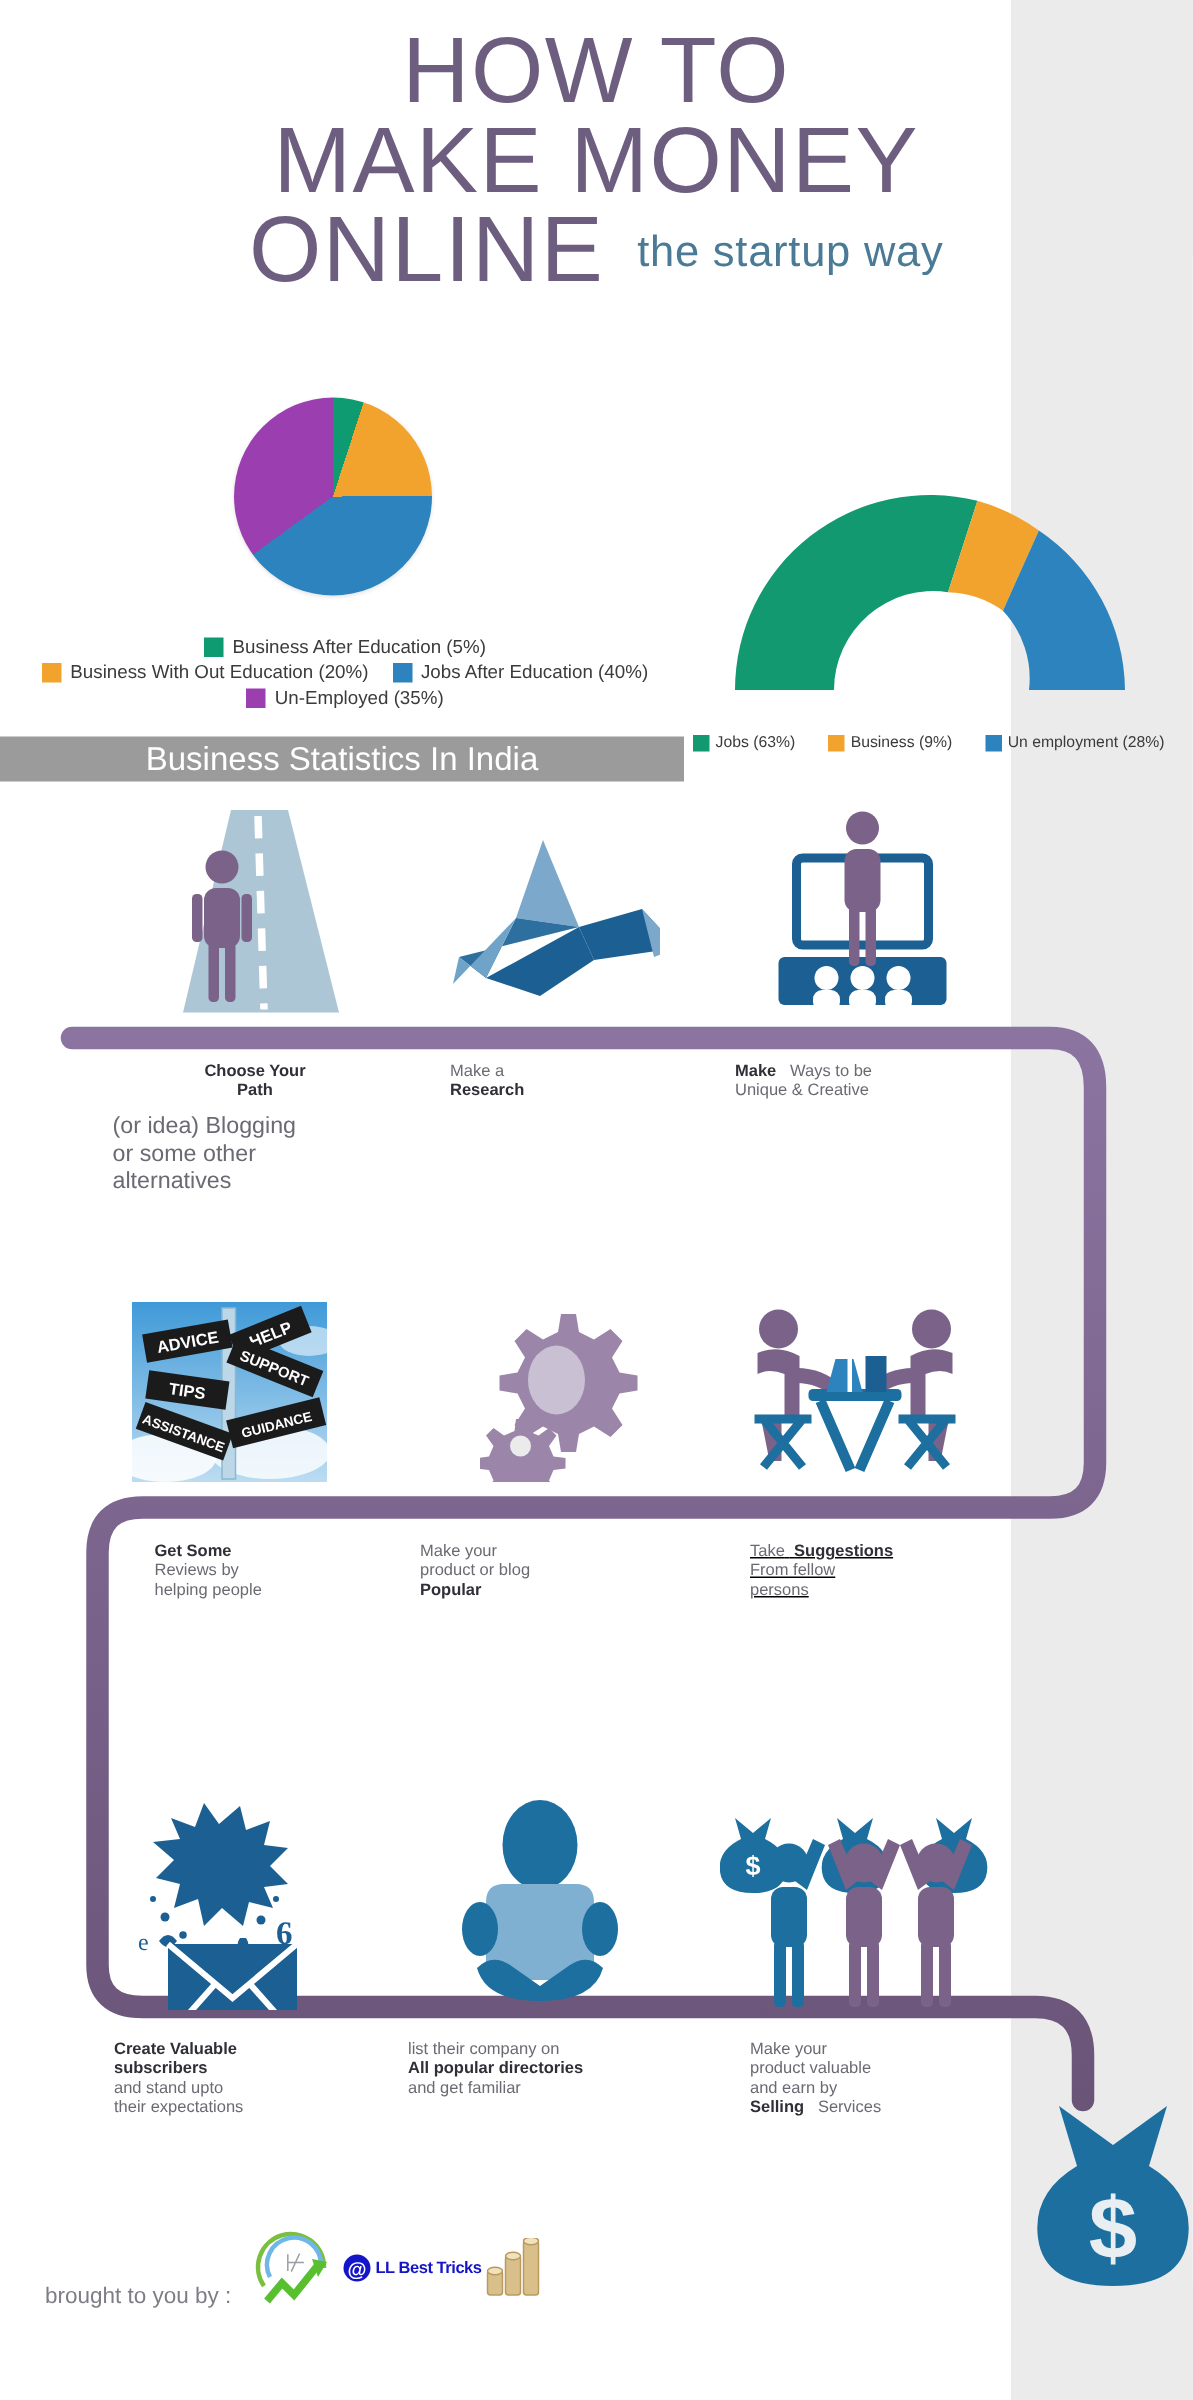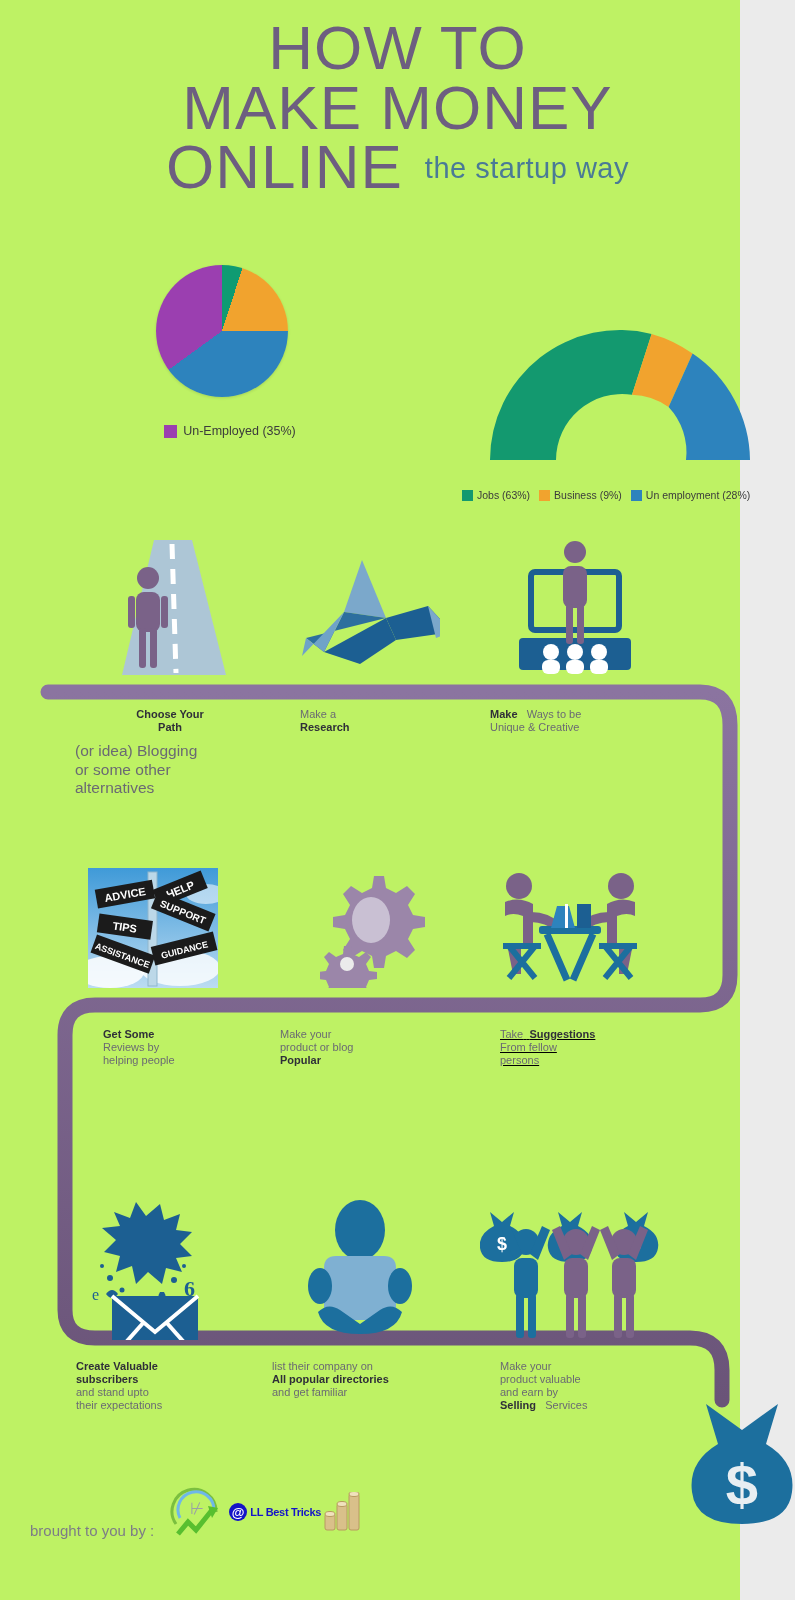--- a/index.html
+++ b/index.html
@@ -2,21 +2,21 @@
 <html><head>
 <meta charset="utf-8">
 <style>
   * { box-sizing: border-box; margin: 0; padding: 0; }
   html, body {
     width: 795px; height: 1600px;
     background: #ebebeb;
     font-family: "Liberation Sans", sans-serif;
     overflow: hidden;
   }
-  #page { position: relative; width: 740px; height: 1600px; background: #bef264; }
+  #page { position: relative; width: 674px; height: 1600px; background: #ffffff; }
 
   
   .title-block { position: absolute; top: 18px; left: 0; width: 795px; text-align: center; }
   .t-line {
     color: #6d5e80; font-weight: 400; letter-spacing: 1px;
     font-family: "Liberation Sans", sans-serif; line-height: 0.96;
   }
   .t1 { font-size: 62px; }
   .t2 { font-size: 62px; }
   .t3row { display: flex; align-items: flex-end; justify-content: center; gap: 22px; }
@@ -41,21 +41,21 @@
   .leg-sw { width: 13px; height: 13px; display: inline-block; flex: 0 0 auto; }
   .leg-tx { font-size: 12.5px; color: #3b3b3b; white-space: nowrap; }
 
   .banner {
     position: absolute; left: 0; top: 491px; width: 456px; height: 30px;
     background: #9b9b9b; color: #ffffff; font-size: 22px;
     display: flex; align-items: center; justify-content: center;
   }
 
   .gauge-wrap { position: absolute; left: 470px; top: 310px; width: 300px; height: 160px; }
-  .gauge-legend { position: absolute; left: 462px; top: 489px; width: 320px; display: flex; gap: 9px; align-items: center; }
+  .gauge-legend { position: absolute; left: 462px; top: 489px; width: 320px; display: flex; gap: 22px; align-items: center; }
   .gl-item { display: flex; align-items: center; gap: 4px; }
   .gl-sw { width: 11px; height: 11px; display: inline-block; }
   .gl-tx { font-size: 10.5px; color: #3b3b3b; white-space: nowrap; }
 
   
   .ribbon { position: absolute; left: 0; top: 520px; width: 795px; height: 1080px; pointer-events: none; }
 
   
   .row { position: absolute; left: 0; width: 795px; }
   .cell { position: absolute; }
@@ -84,26 +84,45 @@
     </div>
   </div>
 
   <div class="pie-wrap">
     <div class="pie"></div>
   </div>
 
   <div class="pie-legend">
     <div class="leg-row">
       <div class="leg-item">
+        <span class="leg-sw" style="background:#0f9b72"></span>
+        <span class="leg-tx">Business After Education (5%)</span>
+      </div>
+    </div>
+    <div class="leg-row">
+      <div class="leg-item">
+        <span class="leg-sw" style="background:#f1a32e"></span>
+        <span class="leg-tx">Business With Out Education (20%)</span>
+      </div>
+      <div class="leg-item">
+        <span class="leg-sw" style="background:#2d83bd"></span>
+        <span class="leg-tx">Jobs After Education (40%)</span>
+      </div>
+    </div>
+    <div class="leg-row">
+      <div class="leg-item">
         <span class="leg-sw" style="background:#9b3fb0"></span>
         <span class="leg-tx">Un-Employed (35%)</span>
       </div>
     </div>
   </div>
 
+  <div class="banner">
+    <span>Business Statistics In India</span>
+  </div>
 
   <div class="gauge-wrap">
     <svg width="300" height="160" viewBox="0 0 300 160">
 
       <path d="M 20 150 A 130 130 0 0 1 181.6 23.9 L 162.0 84.8 A 66 66 0 0 0 86 150 Z" fill="#13996f"></path>
 
       <path d="M 181.6 23.9 A 130 130 0 0 1 222.6 43.6 L 198.6 97.1 A 66 66 0 0 0 162.0 84.8 Z" fill="#f1a32e"></path>
 
       <path d="M 222.6 43.6 A 130 130 0 0 1 280 150 L 216 150 A 66 66 0 0 0 198.6 97.1 Z" fill="#2d83bd"></path>
     </svg>

